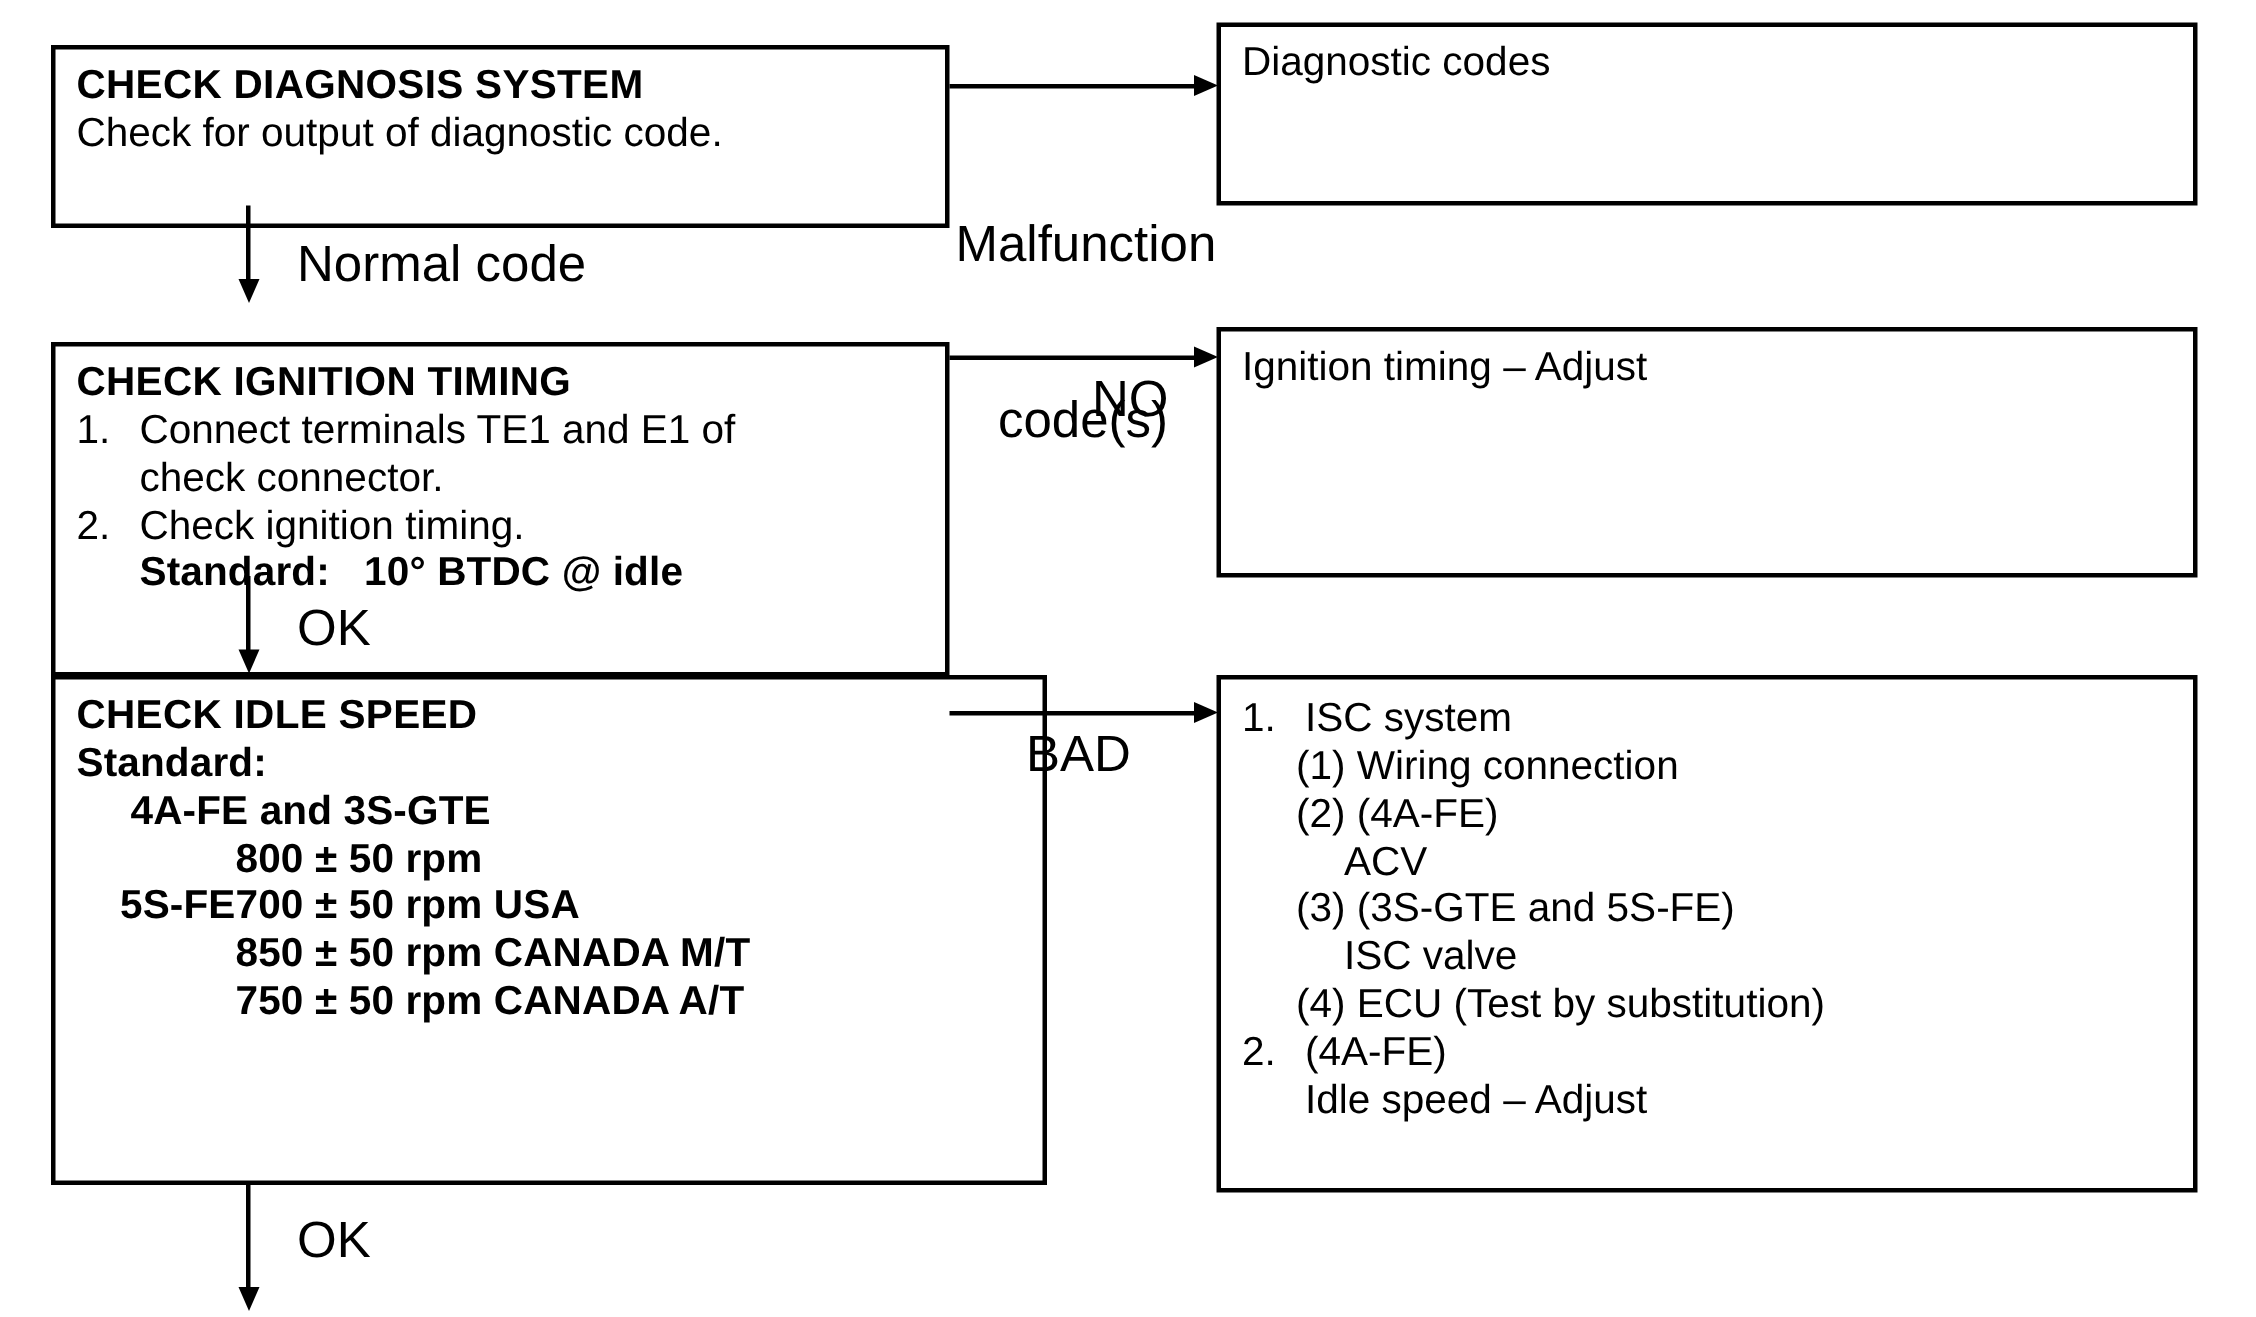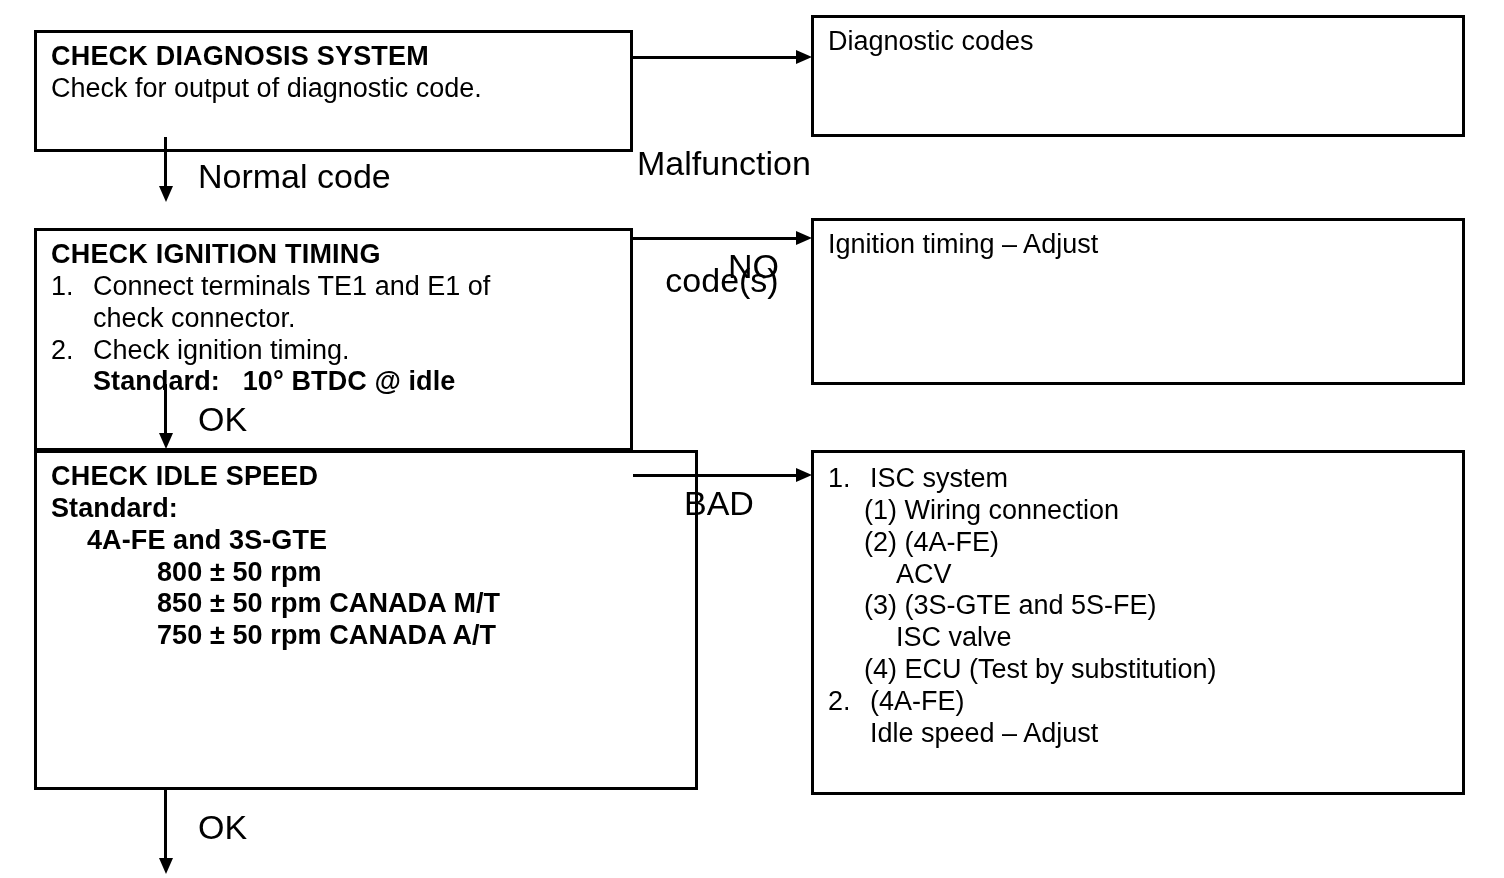--- a/index.html
+++ b/index.html
@@ -144,20 +144,24 @@
   <div class="vline" style="left:164px; top:384px; height:50px;"></div>
   <div class="arrow-down" style="left:159px; top:433px;"></div>
   <div class="edge-label" style="left:198px; top:400px;">OK</div>
 
   <div class="box" style="left:34px; top:450px; width:664px; height:340px;">
     <div class="box-inner">
       <div class="line head">CHECK IDLE SPEED</div>
       <div class="line b">Standard:</div>
       <div class="line b ind4">4A-FE and 3S-GTE</div>
       <div class="line b ind6">800 ± 50 rpm</div>
+      <div class="line b" style="display:flex;">
+        <span style="width:106px; flex:0 0 106px; padding-left:29px; box-sizing:border-box;">5S-FE</span>
+        <span>700 ± 50 rpm USA</span>
+      </div>
       <div class="line b ind6">850 ± 50 rpm CANADA M/T</div>
       <div class="line b ind6">750 ± 50 rpm CANADA A/T</div>
     </div>
   </div>
 
   <div class="box" style="left:811px; top:450px; width:654px; height:345px;">
     <div class="box-inner" style="padding-top:10px;">
       <div class="line reg numrow">
         <span class="num">1.</span>
         <span class="txt">ISC system</span>

